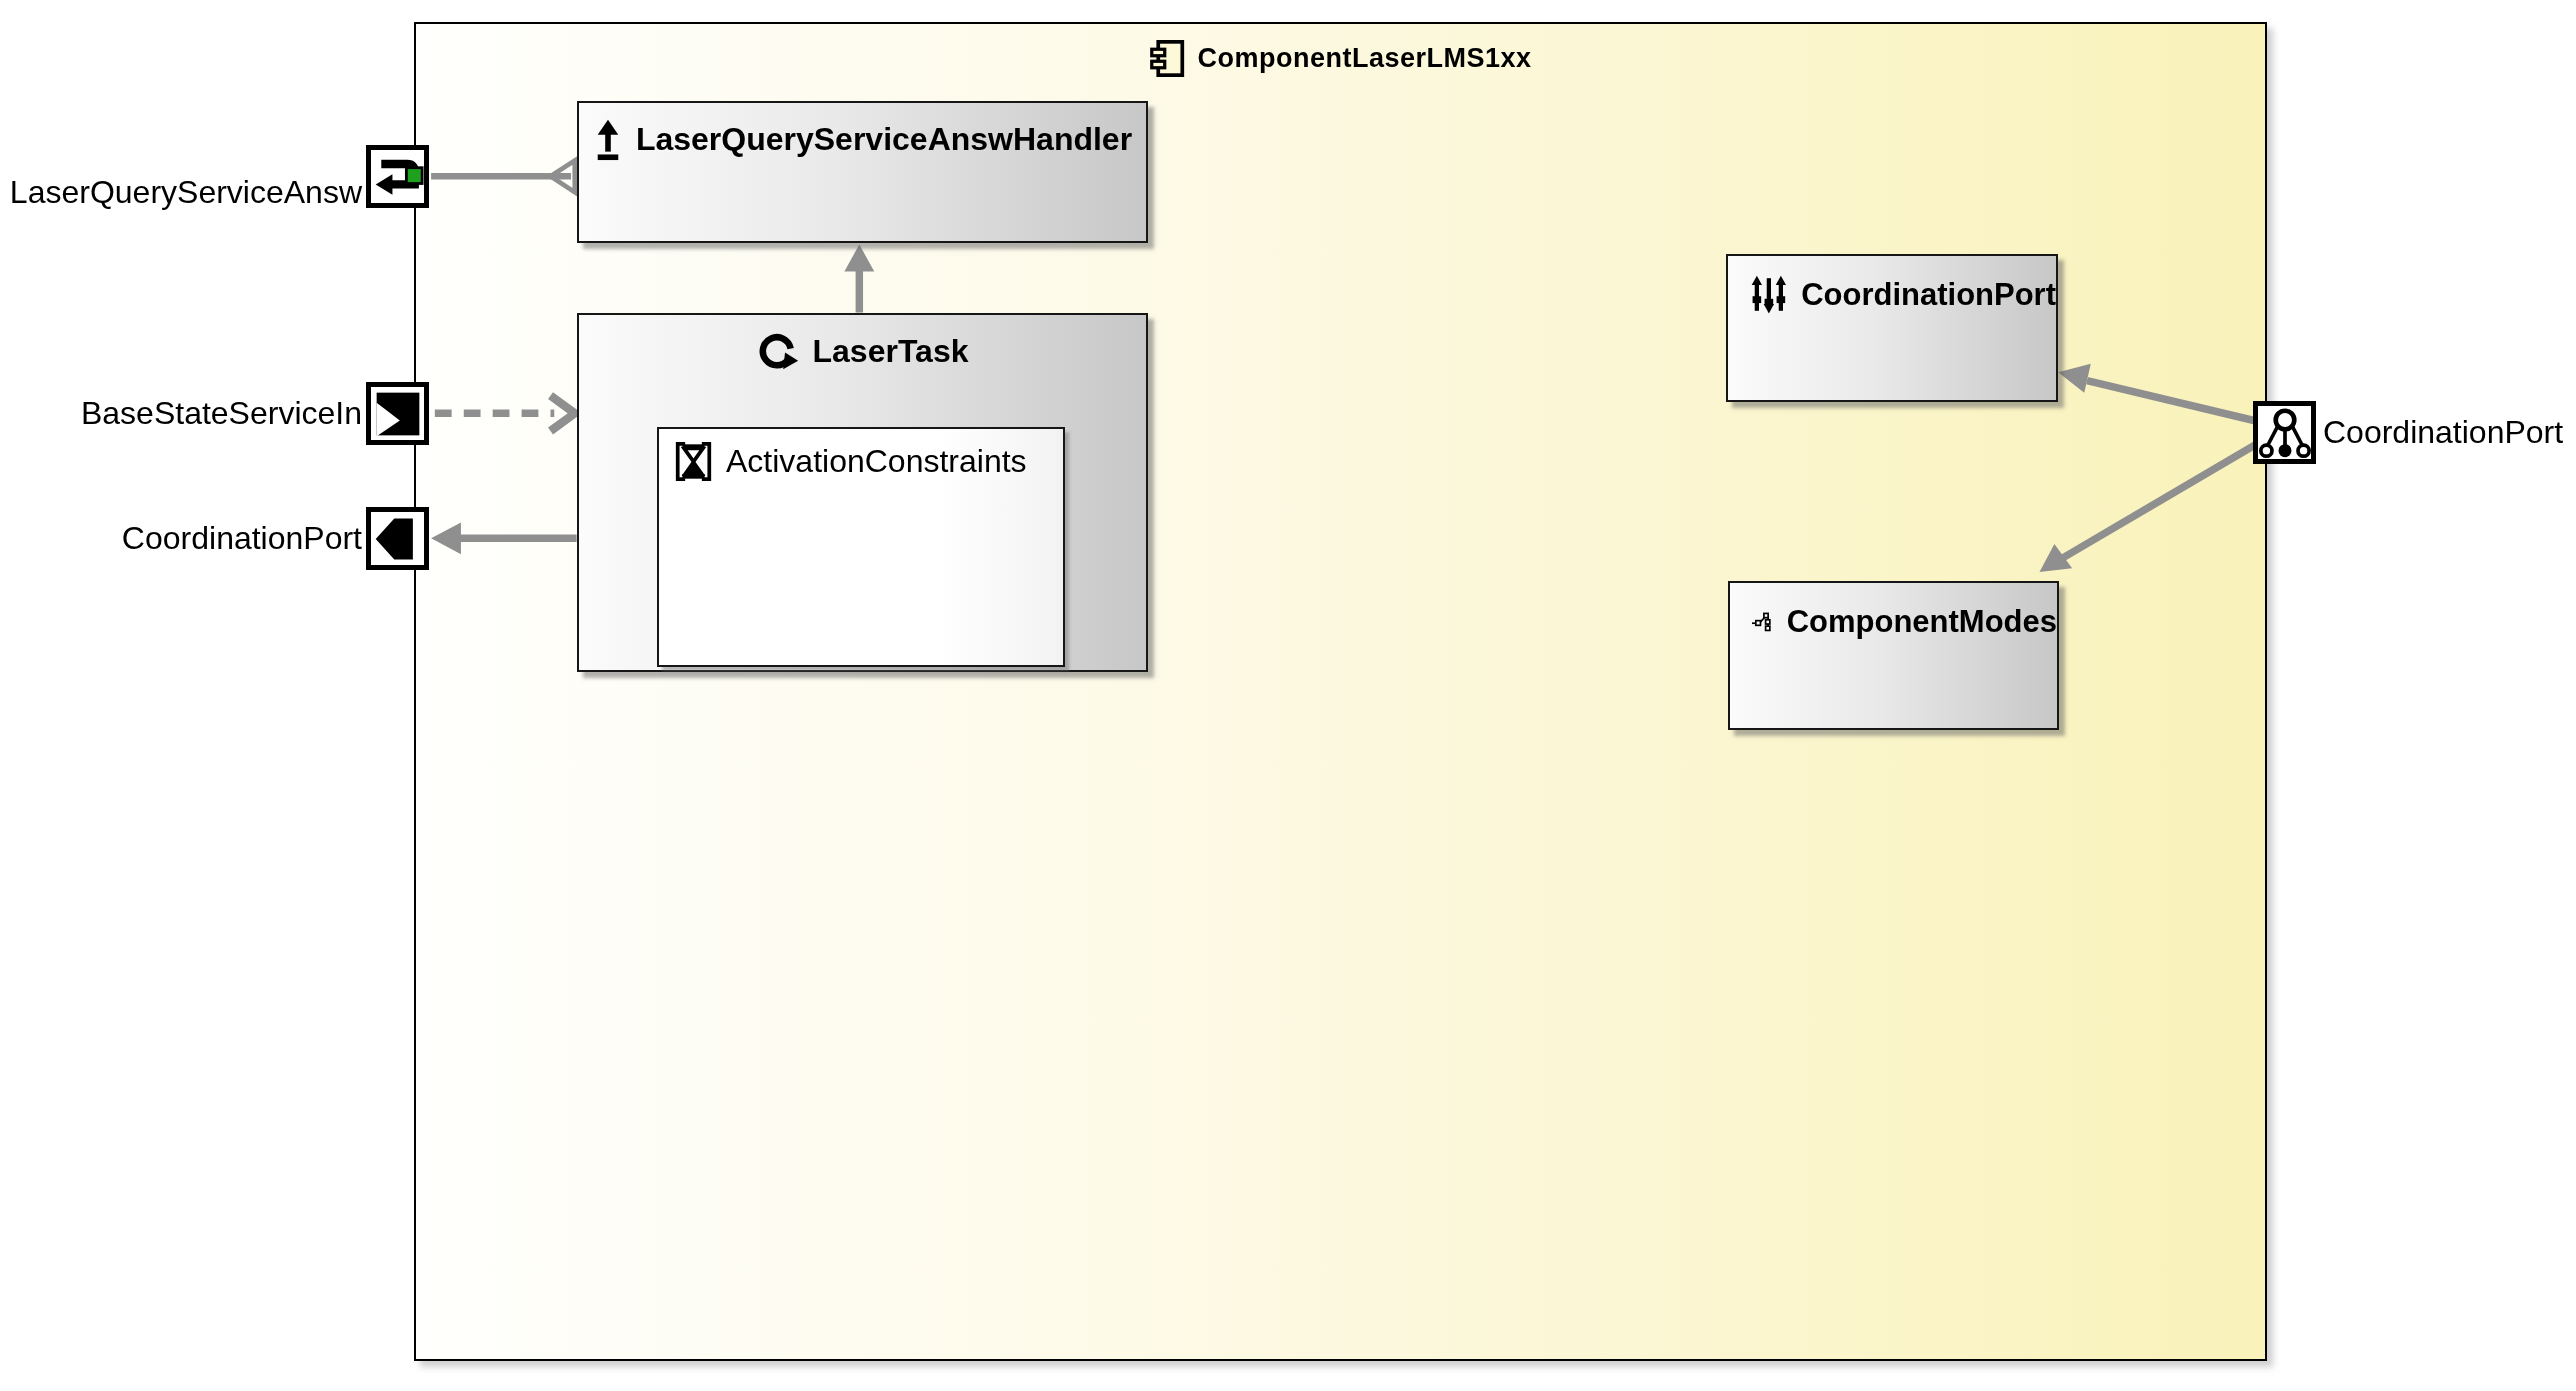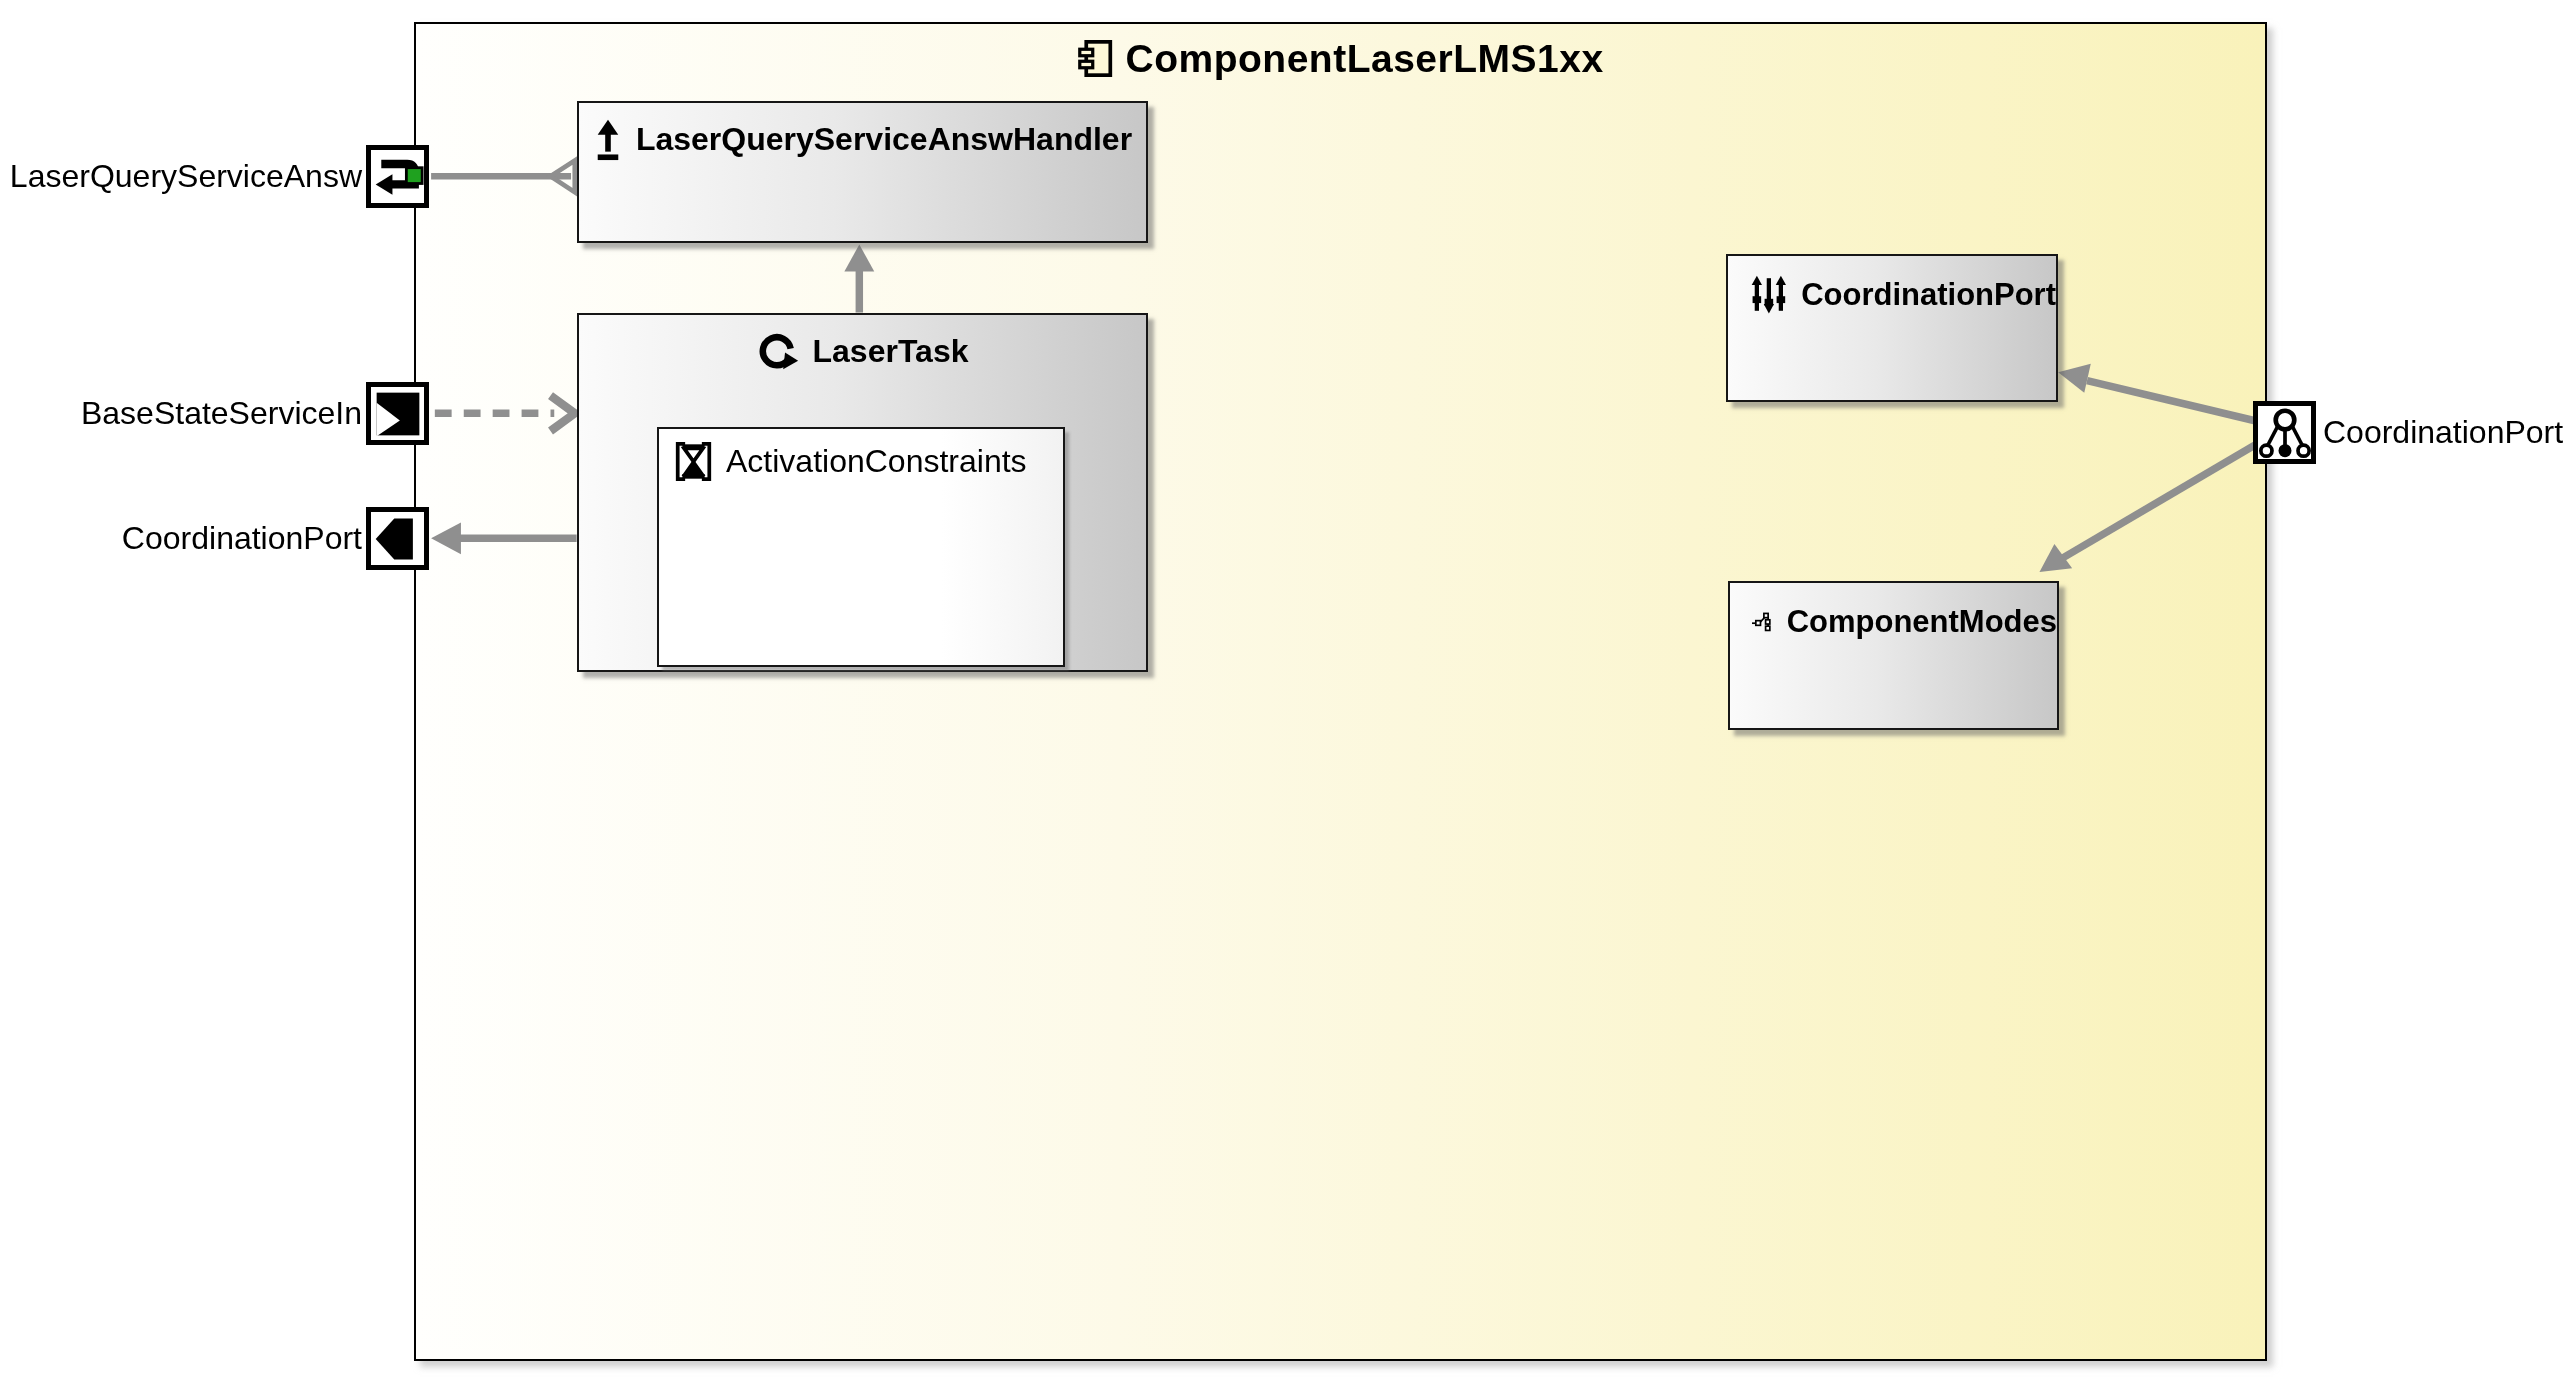--- a/index.html
+++ b/index.html
@@ -16,21 +16,21 @@
     border:2.8px solid #000;
     box-shadow:5.6px 5.6px 6.5px rgba(170,170,170,.55);
     box-sizing:border-box;
   }
   .wires{left:0;top:0;width:2576px;height:1391px;pointer-events:none;}
   
   .title-row{
     left:414px;top:34px;width:1853px;height:49px;
     display:flex;align-items:center;justify-content:center;gap:11.2px;
   }
-  .title-row span{font-size:39px;font-weight:bold;letter-spacing:0.5px;}
+  .title-row span{font-size:27px;font-weight:bold;letter-spacing:0.5px;}
   
   .block{
     background:linear-gradient(90deg,#fbfbfb 0%,#e9e9e9 45%,#c7c7c7 100%);
     border:2.8px solid #161616;
     box-shadow:5.6px 5.6px 3.7px rgba(100,100,100,.5);
     box-sizing:border-box;
     text-align:right;
   }
   .block-header{display:flex;align-items:center;gap:13px;}
   .block-header span{font-size:32px;font-weight:bold;}
@@ -49,21 +49,21 @@
   .blk-coordination{left:1726px;top:254px;width:332px;height:148px;}
   .blk-modes{left:1728px;top:581px;width:331px;height:149px;}
   .blk-coordination .block-header span,.blk-modes .block-header span{font-size:31px;}
   
   .port-frame{
     width:63px;height:63px;background:#fff;border:5.6px solid #000;
     box-sizing:border-box;display:flex;align-items:center;justify-content:center;
   }
   .port-label{font-size:32px;white-space:nowrap;line-height:41px;height:41px;}
   .lbl-right-align{text-align:right;}
-  .lbl-q{right:2214px;top:156px;}
+  .lbl-q{right:2214px;top:172px;}
   .lbl-b{right:2214px;top:393px;}
   .lbl-o{right:2214px;top:518px;}
   .lbl-c{left:2323px;top:412px;}
   .p1{left:366px;top:145px;}
   .p2{left:366px;top:382px;}
   .p3{left:366px;top:507px;}
   .p4{left:2253px;top:401px;}
 </style>
 </head>
 <body>

